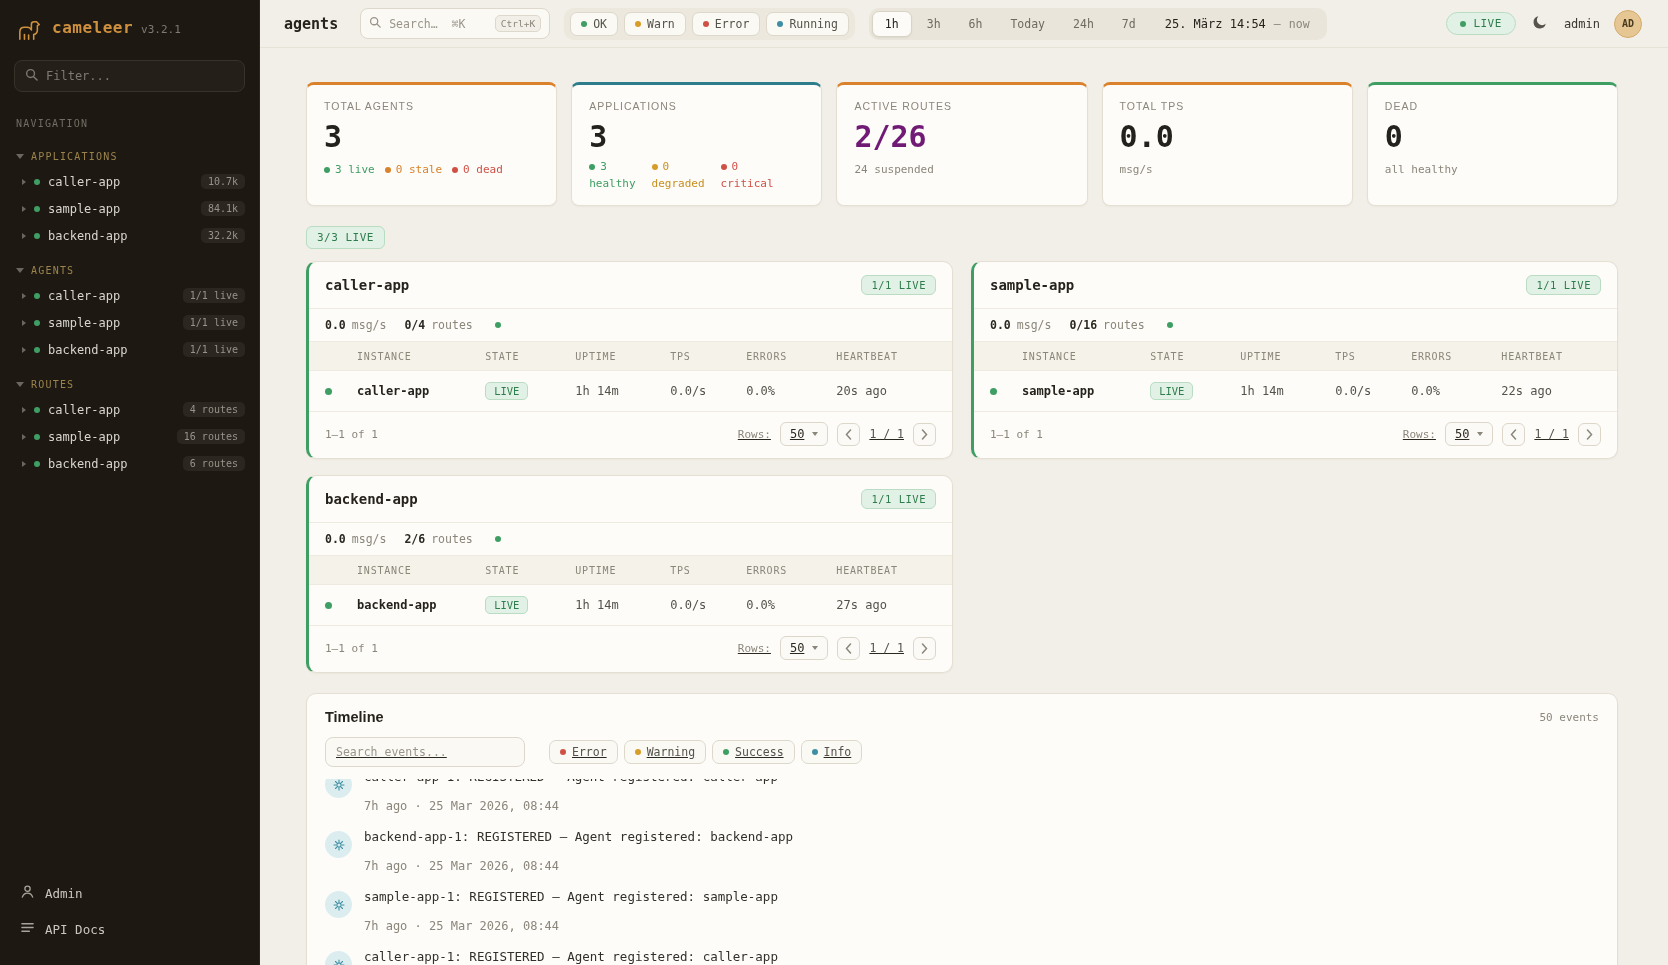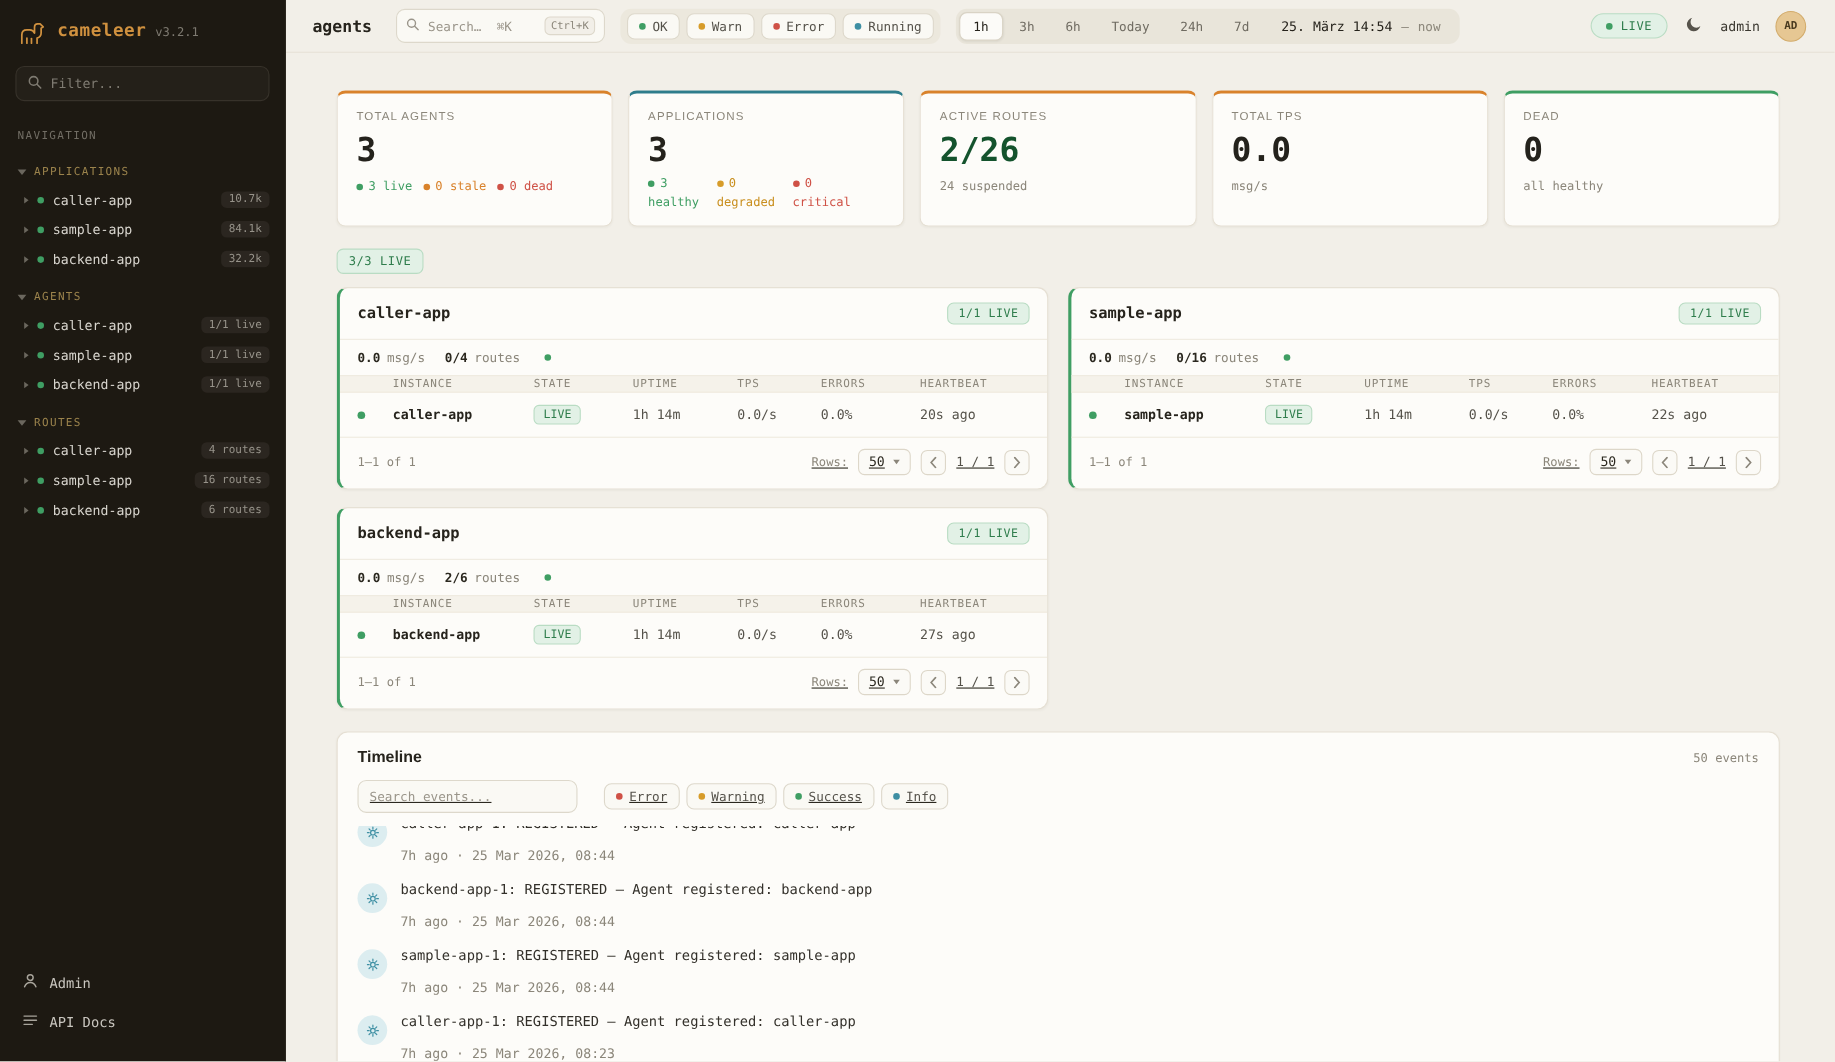--- a/index.html
+++ b/index.html
@@ -113,21 +113,21 @@
     background: #fdfcf9; border: 1px solid #e5dfd3; border-radius: 8px;
     padding: 15px 17px 13px 17px; min-height: 120px;
     box-shadow: 0 1px 2px rgba(60,50,30,0.04);
     border-top-width: 3px; border-top-style: solid;
   }
   .acc-orange { border-top-color: #d9822b; }
   .acc-teal { border-top-color: #2e7d8c; }
   .acc-green { border-top-color: #3f9e63; }
   .stat-title { font-family: "Liberation Sans", sans-serif; font-size: 10.5px; letter-spacing: 1px; color: #8b867a; }
   .stat-value { font-size: 30px; font-weight: bold; color: #24221c; margin-top: 8px; line-height: 1.1; }
-  .stat-value.orange { color: #14532d; }
+  .stat-value.orange { color: #701a75; }
   .stat-meta { display: flex; align-items: center; gap: 10px; margin-top: 10px; font-size: 11px; flex-wrap: wrap; }
   .meta-item { display: flex; align-items: center; gap: 5px; }
   .t-green { color: #3f9e63; } .t-amber { color: #c98f1f; } .t-red { color: #cf5146; } .t-orange { color: #d9822b; }
   .meta-stack { display: flex; gap: 16px; margin-top: 6px; }
   .stack-item { display: flex; flex-direction: column; font-size: 11px; line-height: 1.5; }
   .stack-top { display: flex; align-items: center; gap: 5px; }
   .stat-sub { margin-top: 10px; font-size: 11px; color: #8b867a; }
 
   .live-summary {
     display: inline-flex; margin: 20px 12px 12px 0; background: #e2f1e6;
@@ -147,21 +147,21 @@
     padding: 3px 9px; color: #2f7d4c; font-size: 10.5px; letter-spacing: 0.5px;
   }
   .app-stats { display: flex; align-items: center; gap: 6px; padding: 9px 16px; border-top: 1px solid #efeadf; font-size: 11.5px; }
   .app-stats .v { color: #2b281f; font-weight: bold; }
   .app-stats .u { color: #8b867a; margin-right: 12px; }
   .app-stats .dot { margin-left: 4px; }
   .tbl-head, .tbl-row {
     display: grid; grid-template-columns: 32px 1.35fr 0.95fr 1fr 0.8fr 0.95fr 1.05fr;
     align-items: center; padding: 0 16px;
   }
-  .tbl-head { background: #f5f2ea; height: 16px; font-size: 10px; letter-spacing: 0.8px; color: #8b867a; border-top: 1px solid #efeadf; border-bottom: 1px solid #efeadf; }
+  .tbl-head { background: #f5f2ea; height: 30px; font-size: 10px; letter-spacing: 0.8px; color: #8b867a; border-top: 1px solid #efeadf; border-bottom: 1px solid #efeadf; }
   .tbl-row { height: 40px; font-size: 12px; color: #55524a; cursor: pointer; }
   .cell-inst { color: #26231c; font-weight: bold; }
   .state-badge {
     display: inline-block; background: #e2f1e6; border: 1px solid #b9dcc3;
     border-radius: 5px; padding: 2px 8px; color: #2f7d4c; font-size: 10.5px;
   }
   .tbl-foot { display: flex; align-items: center; justify-content: space-between; padding: 10px 16px 12px 16px; border-top: 1px solid #efeadf; }
   .range-text { font-size: 11px; color: #8b867a; }
   .foot-right { display: flex; align-items: center; gap: 9px; text-decoration: underline; }
   .rows-label { font-size: 11px; color: #8b867a; }

